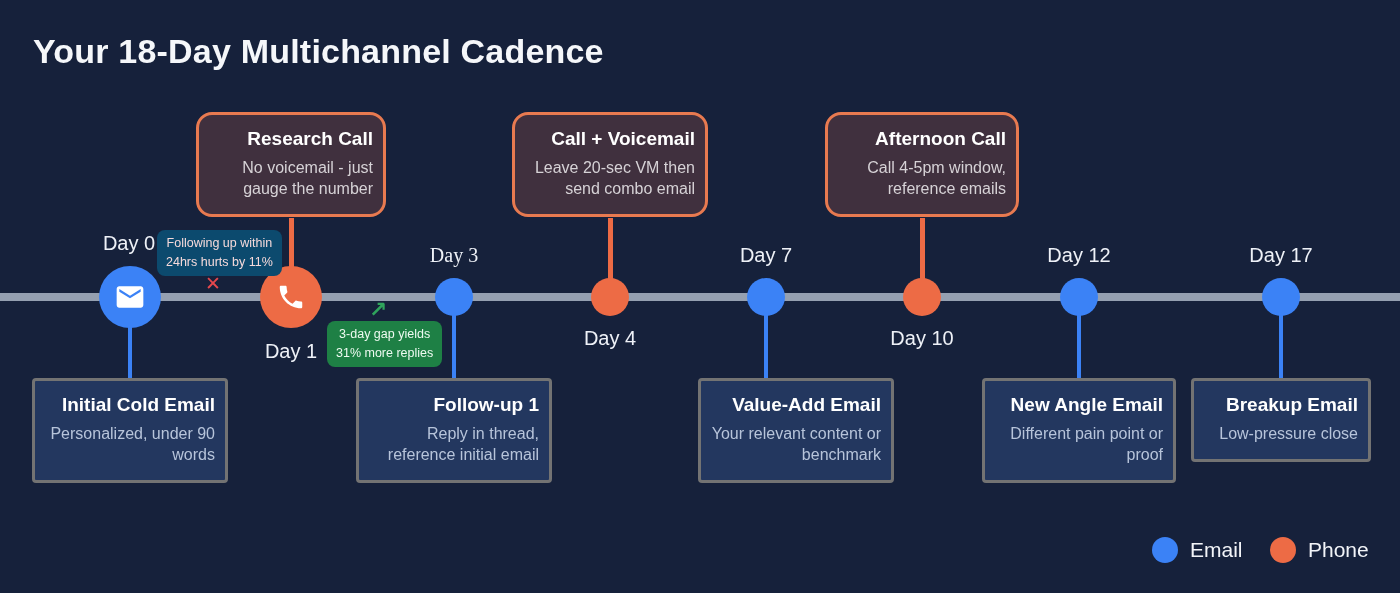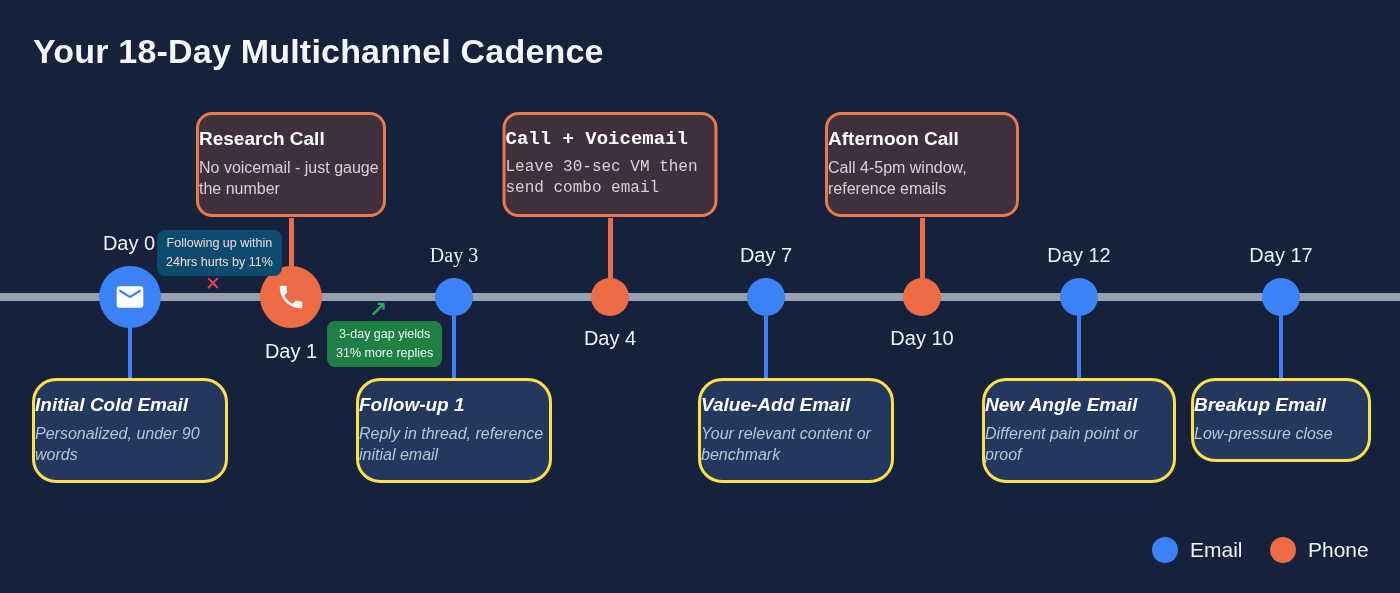--- a/index.html
+++ b/index.html
@@ -28,27 +28,27 @@
   .node.small{width:38px;height:38px;top:278px;}
   .node.email{background:#3b82f6;}
   .node.phone{background:#ed6b45;}
   .node svg{display:block;}
   .day-label{
     position:absolute;transform:translateX(-50%);z-index:4;
     font-size:20px;color:#eef1f7;white-space:nowrap;
   }
   .callout{
     position:absolute;transform:translateX(-50%);z-index:4;
-    border-radius:16px;padding:13px 0 15px;text-align:left;box-sizing:border-box;
+    border-radius:16px;padding:13px 10px 15px;text-align:right;box-sizing:border-box;
   }
   .callout.top{
     border:3px solid #e87a50;background:rgba(235,112,75,0.20);top:112px;
   }
   .callout.bottom{
-    border:3px solid #fde047;background:rgba(88,145,238,0.20);top:378px;border-radius:24px;font-style:italic;
+    border:3px solid #737373;background:rgba(88,145,238,0.20);top:378px;border-radius:4px;
   }
   .callout .c-title{font-size:19px;font-weight:700;color:#ffffff;margin-bottom:7px;}
   .callout.top .c-sub{font-size:16px;color:#d6d2d6;line-height:1.32;}
   .callout.bottom .c-sub{font-size:16px;color:#b7c4da;line-height:1.32;}
   .badge{
     position:absolute;z-index:5;border-radius:8px;padding:4px 9px;
     font-size:12.5px;line-height:1.5;text-align:center;white-space:nowrap;
   }
   .badge.negative{background:#0c4a6e;color:#f6dadb;}
   .badge.positive{background:#1e8045;color:#eefaf1;}
@@ -103,23 +103,23 @@
   <div class="node small phone" style="left:610px;"></div>
   <div class="node small email" style="left:766px;"></div>
   <div class="node small phone" style="left:922px;"></div>
   <div class="node small email" style="left:1079px;"></div>
   <div class="node small email" style="left:1281px;"></div>
 
   <div class="callout top" style="left:291px;width:190px;">
     <div class="c-title">Research Call</div>
     <div class="c-sub">No voicemail - just gauge the number</div>
   </div>
-  <div class="callout top" style="left:610px;width:215px;font-family:Liberation Mono, monospace;">
+  <div class="callout top" style="left:610px;width:196px;">
     <div class="c-title">Call + Voicemail</div>
-    <div class="c-sub">Leave 30-sec VM then send combo email</div>
+    <div class="c-sub">Leave 20-sec VM then send combo email</div>
   </div>
   <div class="callout top" style="left:922px;width:194px;">
     <div class="c-title">Afternoon Call</div>
     <div class="c-sub">Call 4-5pm window, reference emails</div>
   </div>
 
   <div class="callout bottom" style="left:130px;width:196px;">
     <div class="c-title">Initial Cold Email</div>
     <div class="c-sub">Personalized, under 90 words</div>
   </div>

